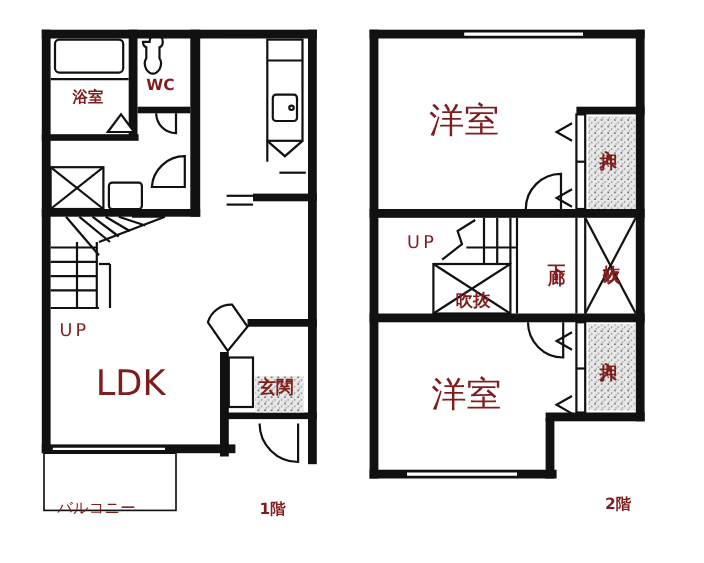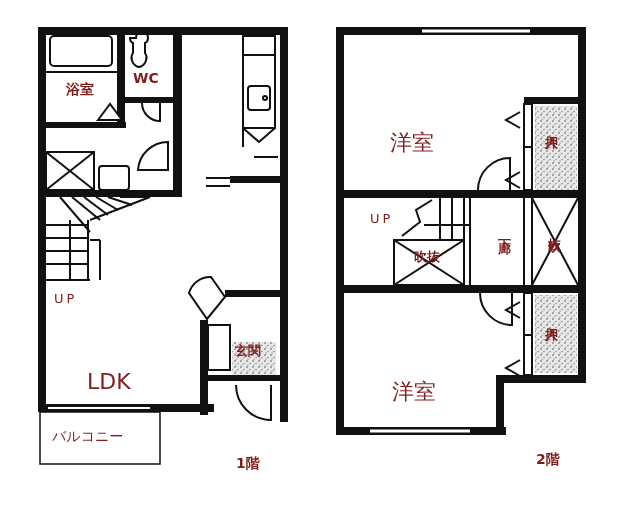--- a/index.html
+++ b/index.html
@@ -1,21 +1,21 @@
 <!DOCTYPE html>
 <html><head>
 <meta charset="utf-8">
 <style>
   html,body{margin:0;padding:0;background:#ffffff;}
   body{width:640px;height:512px;position:relative;overflow:hidden;font-family:"DejaVu Sans",sans-serif;}
   svg{position:absolute;left:0;top:0;}
   .lbl{position:absolute;color:#7f1d1d;font-weight:bold;white-space:nowrap;line-height:1;}
-  .big{font-size:22px;font-weight:normal;margin-top:39px;}
+  .big{font-size:32px;font-weight:normal;}
   .mid{font-size:14px;}
-  .sm{font-size:13px;}
+  .sm{font-size:16px;}
   .vert{writing-mode:vertical-rl;text-orientation:upright;letter-spacing:-2px;}
 </style>
 </head>
 <body>
 
 <svg width="640" height="512" viewBox="0 0 640 512">
   <defs>
     <pattern id="dots" width="6" height="6" patternUnits="userSpaceOnUse">
       <rect width="6" height="6" fill="#e8e8e8"></rect>
       <circle cx="1" cy="1" r="0.8" fill="#555"></circle>
@@ -152,24 +152,24 @@
   </g>
   <rect x="535" y="106" width="42" height="84" fill="url(#dots)"></rect>
   <rect x="535" y="295" width="42" height="78" fill="url(#dots)"></rect>
 </svg>
 
 <div class="lbl mid" style="left:66px;top:82px;">浴室</div>
 <div class="lbl mid" style="left:133px;top:71px;">WC</div>
 <div class="lbl sm" style="left:54px;top:292px;font-weight:normal;letter-spacing:3px;">UP</div>
 <div class="lbl big" style="left:87px;top:332px;">LDK</div>
 <div class="lbl sm" style="left:235px;top:344px;">玄関</div>
-<div class="lbl mid" style="left:52px;top:429px;font-weight:normal;">バルコニー</div>
+<div class="lbl mid" style="left:52px;top:455px;font-weight:normal;">バルコニー</div>
 <div class="lbl mid" style="left:236px;top:456px;">1階</div>
 
 <div class="lbl big" style="left:390px;top:93px;">洋室</div>
 <div class="lbl sm vert" style="left:545px;top:126px;">押入</div>
 <div class="lbl sm" style="left:370px;top:212px;font-weight:normal;letter-spacing:3px;">UP</div>
 <div class="lbl sm vert" style="left:498px;top:230px;">廊下</div>
-<div class="lbl sm" style="left:414px;top:250px;">吹抜</div>
+<div class="lbl sm" style="left:414px;top:265px;">吹抜</div>
 <div class="lbl sm vert" style="left:548px;top:230px;">吹抜</div>
 <div class="lbl big" style="left:392px;top:342px;">洋室</div>
 <div class="lbl sm vert" style="left:545px;top:318px;">押入</div>
-<div class="lbl mid" style="left:536px;top:452px;">2階</div>
+<div class="lbl mid" style="left:550px;top:452px;">2階</div>
 
 </body></html>

